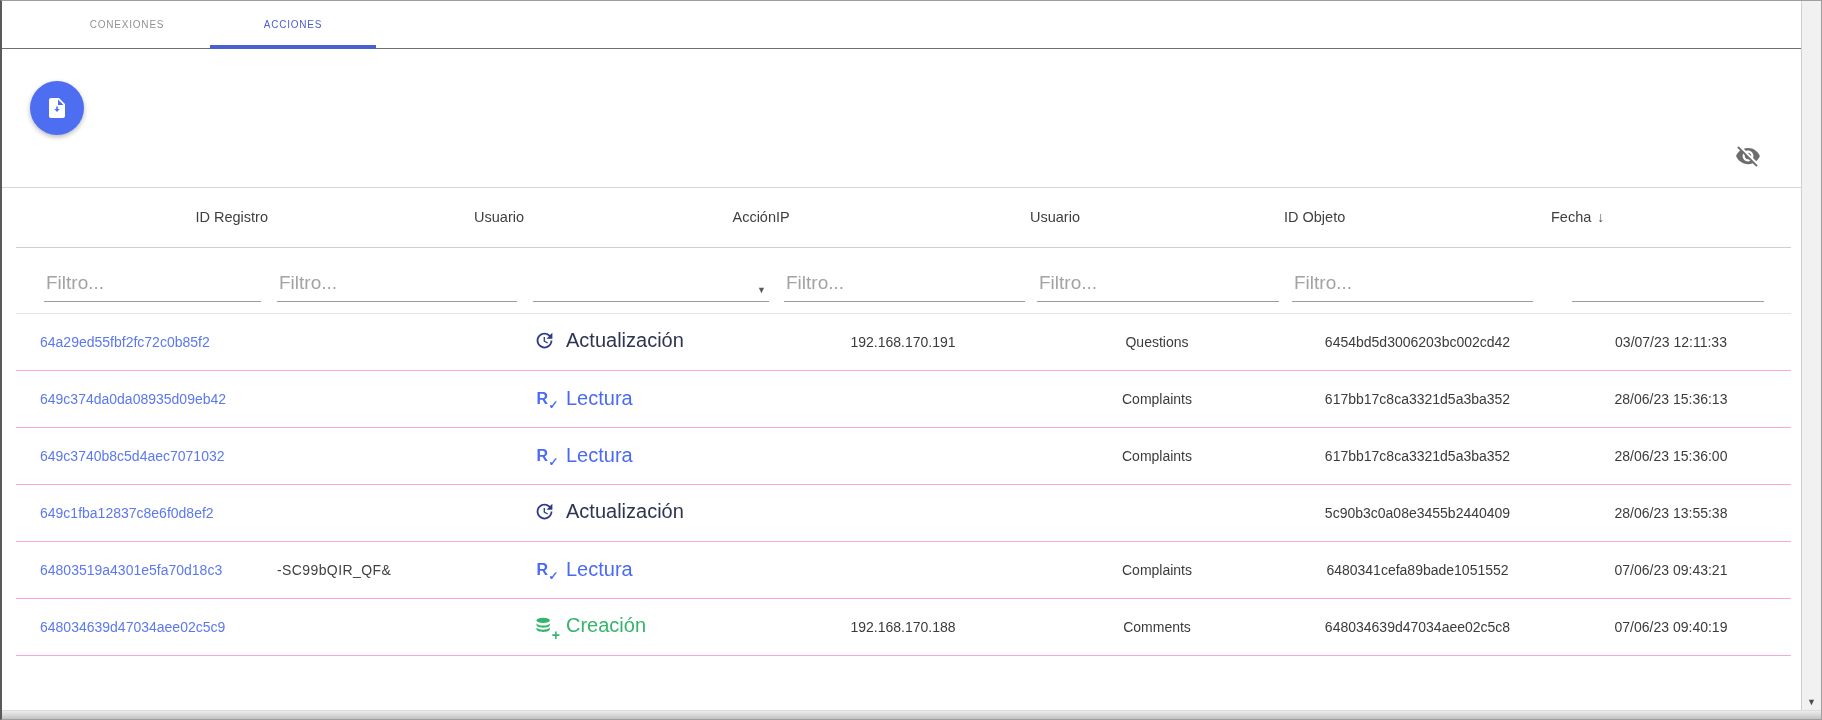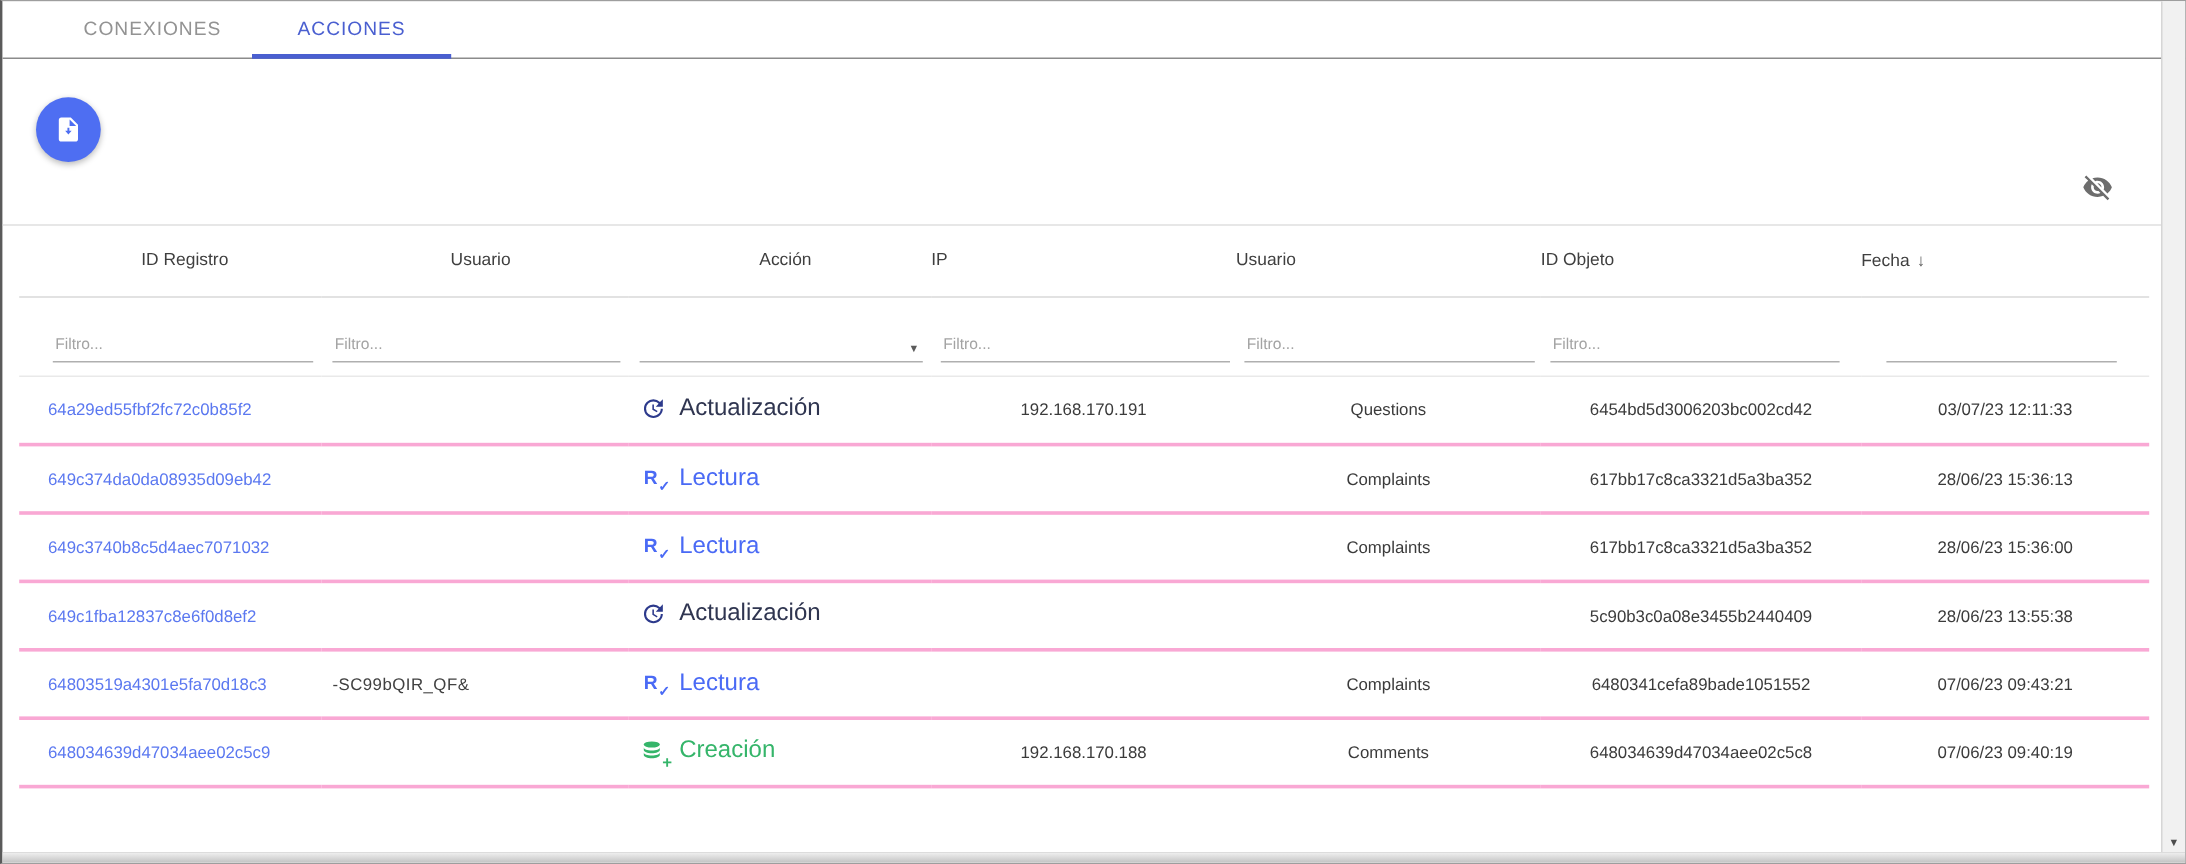--- a/index.html
+++ b/index.html
@@ -3,59 +3,59 @@
 <meta charset="utf-8">
 <style>
   html,body{margin:0;padding:0;background:#fff;}
   body{font-family:"Liberation Sans",sans-serif;}
   .page{position:relative;width:1822px;height:720px;box-sizing:border-box;background:#fff;
         border:1px solid #9e9e9e;border-left:2px solid #5a5a5a;overflow:hidden;}
 
   
   .tabbar{height:48px;display:flex;padding-left:42px;border-bottom:1px solid #6f6f6f;box-sizing:border-box;}
   .tab{position:relative;width:166px;background:none;border:none;cursor:pointer;
-       font-family:inherit;font-size:16px;letter-spacing:.8px;color:#939393;}
+       font-family:inherit;font-size:10px;letter-spacing:.8px;color:#939393;}
   .tab.active{color:var(--accent);}
   .tab.active::after{content:"";position:absolute;left:0;right:0;bottom:-1px;height:4px;background:var(--accent);}
 
   
   .toolbar{position:relative;height:138px;border-bottom:1px solid #d7d7d7;}
   .fab{position:absolute;left:28px;top:32px;width:54px;height:54px;border-radius:50%;
        background:var(--fab);border:none;cursor:pointer;box-shadow:0 2px 5px rgba(0,0,0,.28);
        display:flex;align-items:center;justify-content:center;}
   .eye-btn{position:absolute;top:92px;right:58px;width:30px;height:30px;background:none;border:none;
        cursor:pointer;padding:0;color:#6d6d6d;display:flex;align-items:center;justify-content:center;}
 
   
   .table-wrap{margin:0 30px 0 14px;}
   table{border-collapse:collapse;table-layout:fixed;width:1775px;}
   th,td{box-sizing:border-box;padding:0;}
-  .al-left{text-align:center;}
+  .al-left{text-align:right;}
   .al-center{text-align:left;}
   .header-row th{height:59px;font-weight:normal;font-size:14.5px;color:#3f3f3f;
                  border-bottom:1px solid #cfcfcf;vertical-align:middle;cursor:pointer;}
   .header-row .col-0{padding-left:24px;}
   .header-row .col-1,.header-row .col-2{padding-left:9px;}
   .sort-icon{margin-left:6px;color:#555;font-size:14px;}
 
   .filter-row th{height:66px;vertical-align:bottom;padding-bottom:11px;border-bottom:1px solid #e4e4e4;text-align:left;}
   .filter-input{display:block;border:none;outline:none;background:transparent;border-bottom:1px solid #9c9c9c;
-                font-family:inherit;font-size:13px;color:#444;padding:0 0 7px 2px;}
+                font-family:inherit;font-size:19px;color:#444;padding:0 0 7px 2px;}
   .filter-input::placeholder{color:#a3a3a3;}
   .filter-select{position:relative;height:22px;border-bottom:1px solid #9c9c9c;cursor:pointer;}
   .select-arrow{position:absolute;right:3px;bottom:6px;font-size:9px;color:#5b5b5b;}
   .filter-row .col-0 .f{width:215px;margin-left:28px;}
   .filter-row .col-1 .f{width:238px;margin-left:9px;}
   .filter-row .col-2 .f{width:236px;margin-left:9px;}
   .filter-row .col-3 .f{width:239px;margin-left:8px;}
   .filter-row .col-4 .f{width:240px;margin-left:7px;}
   .filter-row .col-5 .f{width:239px;margin-left:8px;}
   .filter-row .col-6 .f{width:190px;margin-left:21px;}
 
-  tbody td{height:57px;font-size:14px;color:#3b3b3b;border-bottom:3px solid #f9a8d4;vertical-align:middle;}
+  tbody td{height:57px;font-size:14px;color:#3b3b3b;border-bottom:1px solid #f9a8d4;vertical-align:middle;}
   tbody tr{cursor:pointer;}
   .c-id{padding-left:24px;}
   .c-user{padding-left:9px;letter-spacing:.4px;color:#414141;}
   .c-accion{padding-left:9px;}
   .c-ip,.c-modelo,.c-objeto,.c-fecha{text-align:center;}
   .id-link{color:var(--link);text-decoration:none;cursor:pointer;}
 
   .accion{display:inline-flex;align-items:center;gap:11px;}
   .accion-ico{display:inline-flex;align-items:center;justify-content:center;width:22px;height:22px;position:relative;}
   .accion-label{font-size:20px;}

